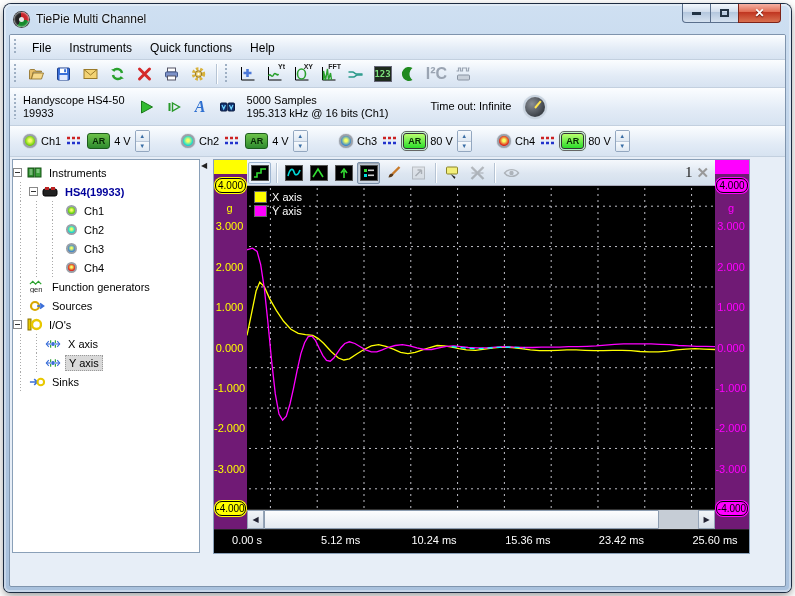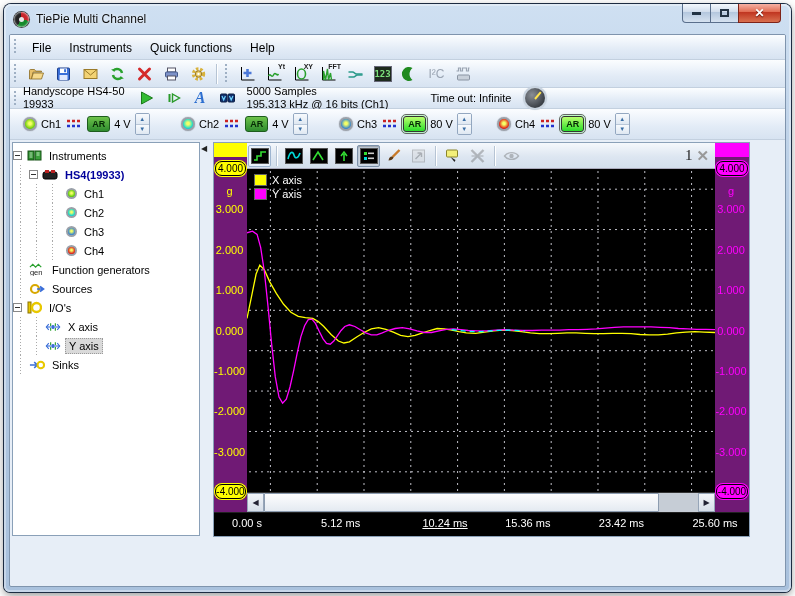--- a/index.html
+++ b/index.html
@@ -36,21 +36,21 @@
   
   .menubar{height:25px;}
   .menu-item{padding:3px 9px;font-size:12px;color:#000;border-radius:2px;}
   
   .toolbar{height:28px;}
   .tbtn{width:25px;height:24px;display:flex;align-items:center;justify-content:center;border:1px solid transparent;border-radius:2px;margin:0 1px;}
   .sep{width:1px;height:20px;background:#b6c4d4;margin:0 4px;box-shadow:1px 0 0 #fff;}
   .icon-tile{width:18px;height:16px;background:#000;border:1px solid #555;display:flex;align-items:center;justify-content:center;}
   .mini-label{font-size:7px;font-weight:bold;color:#222;line-height:1;}
   
-  .instbar{height:21px;font-size:11px;}
+  .instbar{height:38px;font-size:11px;}
   .two-line{line-height:1.15;margin-right:8px;white-space:nowrap;color:#000;}
   .knob{width:20px;height:20px;border-radius:50%;margin-left:6px;
     background:radial-gradient(circle at 35% 35%,#8a8f96,#3c4148 70%);
     box-shadow:0 0 0 2px #c9d4e0,0 0 3px rgba(0,0,0,.6);position:relative;}
   .knob::after{content:"";position:absolute;left:9px;top:2px;width:2px;height:9px;background:#ffe34d;transform:rotate(40deg);transform-origin:bottom;}
   
   .chanbar{height:31px;}
   .chgroup{display:flex;align-items:center;width:158px;flex:none;}
   .led{width:14px;height:14px;border-radius:50%;border:2px solid #9aa0a8;box-shadow:0 0 1px #667;margin-right:4px;}
   .chlabel{font-size:11px;margin-right:5px;color:#000;}
@@ -240,21 +240,21 @@
         <span class="icon-tile" style="background:#1d2a1d;border-color:#667">
             <span style="color:#7ce07c;font-size:9px;font-weight:bold;font-family:'DejaVu Sans Mono',monospace">123</span>
           </span>
       </span>
       <span class="tbtn">
         <svg class="svg16" viewBox="0 0 16 16">
             <path d="M11 2a7 7 0 1 0 0 12 7.5 7.5 0 0 1 0-12Z" fill="#1f8a1f"></path>
           </svg>
       </span>
       <span class="tbtn">
-        <span style="color:#9aa4b2;font-size:12px;font-weight:normal">I²C</span>
+        <span style="color:#9aa4b2;font-size:16px;font-weight:bold">I²C</span>
       </span>
       <span class="tbtn">
         <svg class="svg16" viewBox="0 0 16 16">
             <path d="M1 5h2v-3h2v3h2v-3h2M9 2h2v3h2v-3h1" stroke="#9aa4b2" stroke-width="1.2" fill="none"></path>
             <rect x="2" y="9" width="12" height="5" rx="1" fill="#c8d0da" stroke="#8a94a2"></rect>
           </svg>
       </span>
     </div>
 
     <div class="bar instbar">
@@ -621,21 +621,21 @@
             <div class="axis-tick" style="color: rgb(255, 0, 255); top: 227.875px;">-1.000</div>
             <div class="axis-tick" style="color: rgb(255, 0, 255); top: 268.25px;">-2.000</div>
             <div class="axis-tick" style="color: rgb(255, 0, 255); top: 308.625px;">-3.000</div>
             <div class="axis-box" style="color: rgb(255, 0, 255); top: 341px;">
               <span style="color: rgb(0, 0, 0); font-size: 10px;">-4.000</span>
             </div>
           </div>
         <div class="xstrip" id="xStrip">
             <span class="xlabel" style="left: 33px;">0.00 s</span>
             <span class="xlabel" style="left: 126.6px;">5.12 ms</span>
-            <span class="xlabel" style="left: 231px; text-decoration: underline;">10.24 ms</span>
+            <span class="xlabel" style="left: 220px;">10.24 ms</span>
             <span class="xlabel" style="left: 313.8px;">15.36 ms</span>
             <span class="xlabel" style="left: 407.4px;">23.42 ms</span>
             <span class="xlabel" style="left: 501px;">25.60 ms</span>
           </div>
       </div>
     </div>
   </div>
 </div>
 
 </body></html>

